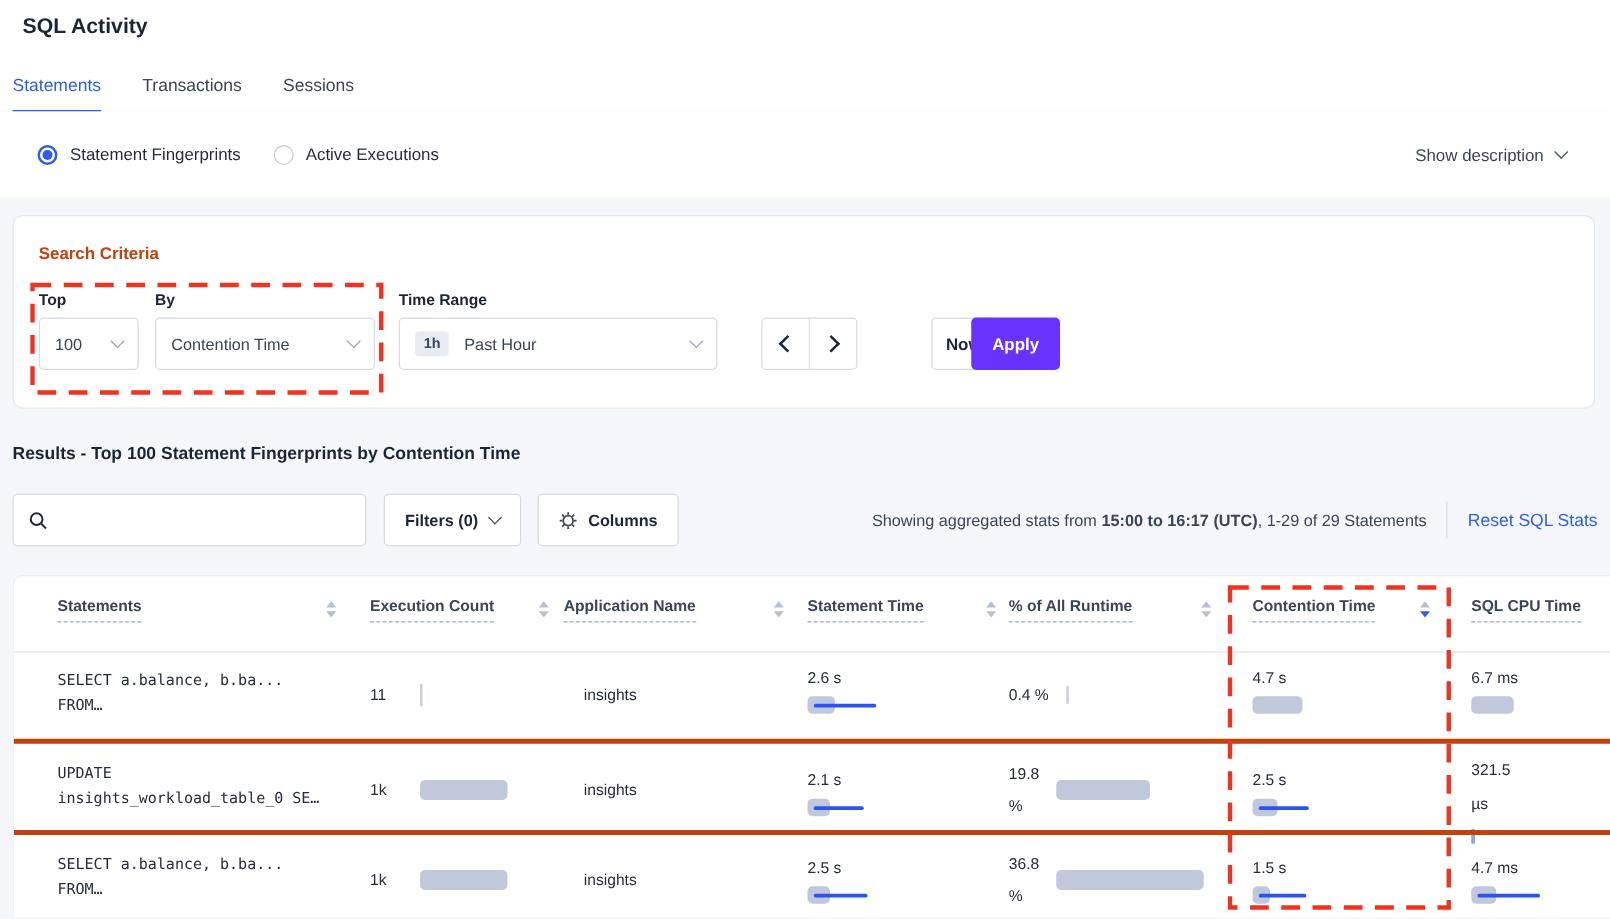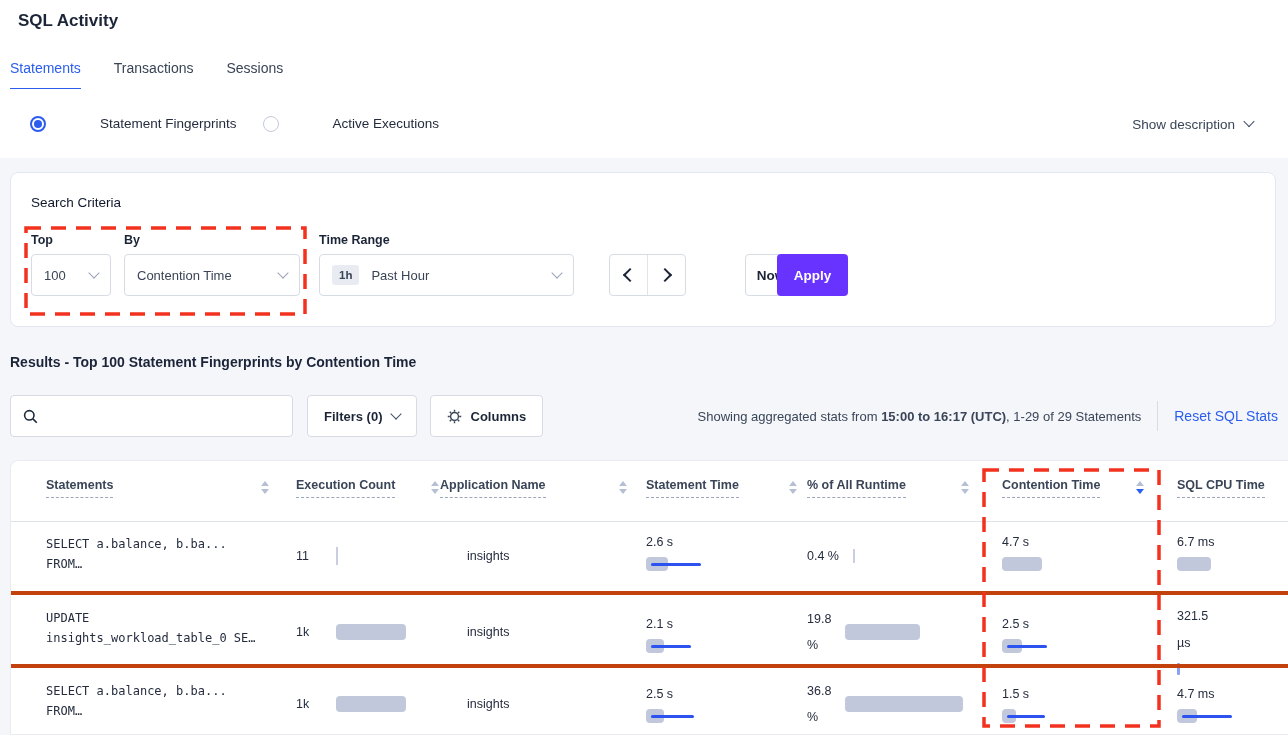--- a/index.html
+++ b/index.html
@@ -8,34 +8,34 @@
     background:#ffffff;font-family:"Liberation Sans",sans-serif;color:#1c2538;
   }
   
   .topbar{position:absolute;left:0;top:0;width:1288px;height:89px;background:#fff;border-bottom:1px solid #e7ebf2;}
   .page-title{position:absolute;left:18px;top:11px;font-size:17px;font-weight:bold;color:#1c2538;}
   .tabs{position:absolute;left:10px;bottom:-1px;display:flex;gap:33px;}
   .tab{font-size:14px;color:#394455;padding-bottom:12px;cursor:pointer;border-bottom:2px solid transparent;}
   .tab.active{color:#2b5dee;border-bottom:2px solid #2b5dee;}
   
   .radio-band{position:absolute;left:0;top:89px;width:1288px;height:69px;background:#fff;display:flex;align-items:center;padding-left:30px;box-sizing:border-box;}
-  .radio-item{display:flex;align-items:center;margin-right:26px;cursor:pointer;gap:44px;}
+  .radio-item{display:flex;align-items:center;margin-right:26px;cursor:pointer;}
   .radio-dot{width:16px;height:16px;border-radius:50%;box-sizing:border-box;}
   .radio-dot.sel{border:2px solid #2b5dee;background:#fff;display:flex;align-items:center;justify-content:center;}
   .radio-dot.sel i{width:8px;height:8px;border-radius:50%;background:#2b5dee;}
   .radio-dot.unsel{border:1.5px solid #c3cad8;background:#fff;}
   .radio-label{margin-left:10px;font-size:13.5px;color:#242c3e;}
   .show-desc{position:absolute;right:35px;top:50%;transform:translateY(-50%);display:flex;align-items:center;gap:10px;font-size:13.5px;color:#3a4557;cursor:pointer;}
   .chv{display:inline-block;width:7px;height:7px;border-right:1.8px solid #44506a;border-bottom:1.8px solid #44506a;transform:rotate(45deg);margin-top:-4px;}
   .chv.gray{border-color:#9aa3b8;}
   
   .gray-bg{position:absolute;left:0;top:158px;width:1288px;height:577px;background:#f4f6fa;}
   
   .criteria-card{position:absolute;left:10px;top:172px;width:1266px;height:155px;background:#fff;border:1px solid #e3e8f0;border-radius:8px;box-sizing:border-box;}
-  .criteria-heading{position:absolute;left:20px;top:22px;font-size:13.5px;font-weight:normal;color:#0f172a;}
+  .criteria-heading{position:absolute;left:20px;top:22px;font-size:13.5px;font-weight:bold;color:#c2410c;}
   .fld-label{position:absolute;top:60px;font-size:12.5px;font-weight:bold;color:#1c2538;}
   .select{position:absolute;top:81px;height:42px;background:#fff;border:1px solid #d6dbe4;border-radius:4px;box-sizing:border-box;display:flex;align-items:center;padding:0 12px;font-size:13px;color:#394455;cursor:pointer;}
   .select .chv{margin-left:auto;}
   .badge-1h{background:#e8ecf2;border-radius:3px;font-size:11.5px;font-weight:bold;color:#3a4557;padding:4px 7px;margin-right:12px;}
   .pn-group{position:absolute;left:598px;top:81px;width:77px;height:42px;border:1px solid #d6dbe4;border-radius:4px;box-sizing:border-box;display:flex;background:#fff;}
   .pn-btn{flex:1;display:flex;align-items:center;justify-content:center;cursor:pointer;}
   .pn-btn:first-child{border-right:1px solid #dfe3ea;}
   .pn-chv{display:inline-block;width:8px;height:8px;border-right:2.4px solid #1c2538;border-bottom:2.4px solid #1c2538;}
   .pn-chv.left{transform:rotate(135deg);margin-left:3px;}
   .pn-chv.right{transform:rotate(-45deg);margin-right:3px;}
@@ -186,21 +186,21 @@
     <div class="th" style="left:35px;"><span>Statements</span></div>
     <span class="sorters" style="left:250px;">
         <i class="tri-up"></i>
         <i class="tri-down"></i>
       </span>
     <div class="th" style="left:285px;"><span>Execution Count</span></div>
     <span class="sorters" style="left:420px;">
         <i class="tri-up"></i>
         <i class="tri-down"></i>
       </span>
-    <div class="th" style="left:429px;"><span>Application Name</span></div>
+    <div class="th" style="left:440px;"><span>Application Name</span></div>
     <span class="sorters" style="left:608px;">
         <i class="tri-up"></i>
         <i class="tri-down"></i>
       </span>
     <div class="th" style="left:635px;"><span>Statement Time</span></div>
     <span class="sorters" style="left:778px;">
         <i class="tri-up"></i>
         <i class="tri-down"></i>
       </span>
     <div class="th" style="left:796px;"><span>% of All Runtime</span></div>

